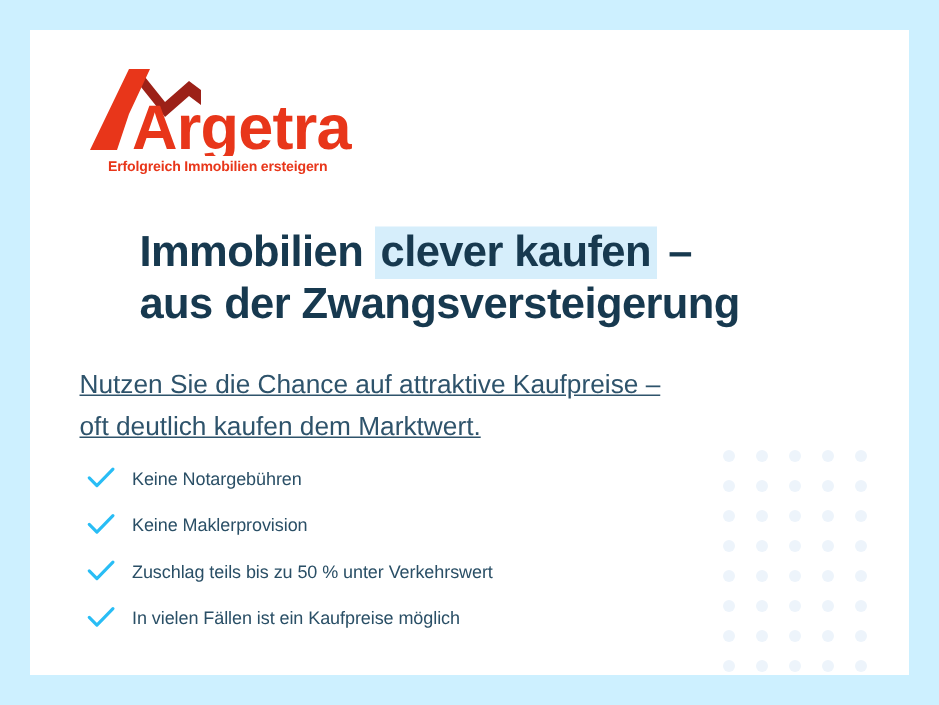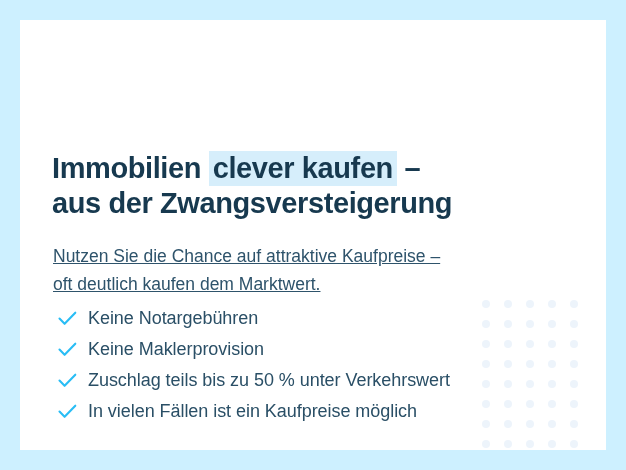--- a/index.html
+++ b/index.html
@@ -85,21 +85,21 @@
     left: 32px;
     top: 112px;
     width: 520px;
     font-size: 29px;
     font-weight: 700;
     line-height: 35px;
     letter-spacing: -0.4px;
     color: #17394f;
     z-index: 2;
   }
-  .headline .hl-line { display: block; white-space: nowrap; }
+  .headline .hl-line { display: block; white-space: nowrap; margin-left: 41px; }
   .headline .mark {
     background: #d6eefb;
     padding: 1px 4px 2px 4px;
     box-decoration-break: clone;
     -webkit-box-decoration-break: clone;
   }
   .headline .dash { color: #17394f; }
 
   
   .subheadline {
@@ -131,21 +131,21 @@
   .bullet .check {
     width: 26px;
     height: 22px;
     flex: 0 0 26px;
     display: flex;
     align-items: center;
     justify-content: center;
   }
   .bullet .check svg { display: block; }
   .bullet .bullet-text {
-    font-size: 18px;
+    font-size: 12px;
     font-weight: 400;
     color: #2a4f66;
     white-space: nowrap;
     padding-left: 8px;
     letter-spacing: -0.05px;
   }
 </style>
 </head>
 <body>
 
@@ -188,20 +188,31 @@
         <span class="dot" style="background: rgb(237, 244, 251);"></span>
         <span class="dot" style="background: rgb(237, 244, 251);"></span>
         <span class="dot" style="background: rgb(237, 244, 251);"></span>
         <span class="dot" style="background: rgb(237, 244, 251);"></span>
         <span class="dot" style="background: rgb(237, 244, 251);"></span>
         <span class="dot" style="background: rgb(237, 244, 251);"></span>
         <span class="dot" style="background: rgb(237, 244, 251);"></span>
         <span class="dot" style="background: rgb(237, 244, 251);"></span>
       </div>
 
+    <div class="logo">
+      <svg width="190" height="62" viewBox="0 0 190 62" xmlns="http://www.w3.org/2000/svg">
+
+        <path d="M22 30 L38 6 L54 26 L70 12 L78 18 L78 28 L70 22 L54 36 L38 16 Z" fill="#9c2118"></path>
+
+        <path d="M22 58 L4 58 L30 4 L44 4 L30 34 Z" fill="#e8361a"></path>
+
+        <text x="32" y="57" font-family="Liberation Sans, sans-serif" font-size="42" font-weight="700" fill="#e8361a" letter-spacing="-0.5">Argetra</text>
+      </svg>
+      <div class="logo-tagline">Erfolgreich Immobilien ersteigern</div>
+    </div>
 
 
     <h1 class="headline">
       <span class="hl-line"><span>Immobilien </span><span class="mark">clever kaufen</span><span class="dash"> –</span></span>
       <span class="hl-line">aus der Zwangsversteigerung</span>
     </h1>
 
     <p class="subheadline">
       <span class="sub-line">Nutzen Sie die Chance auf attraktive Kaufpreise –</span>
       <span class="sub-line">oft deutlich kaufen dem Marktwert.</span>

